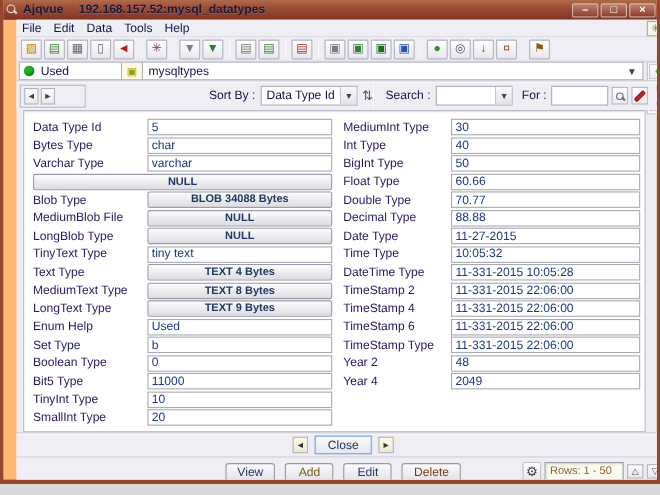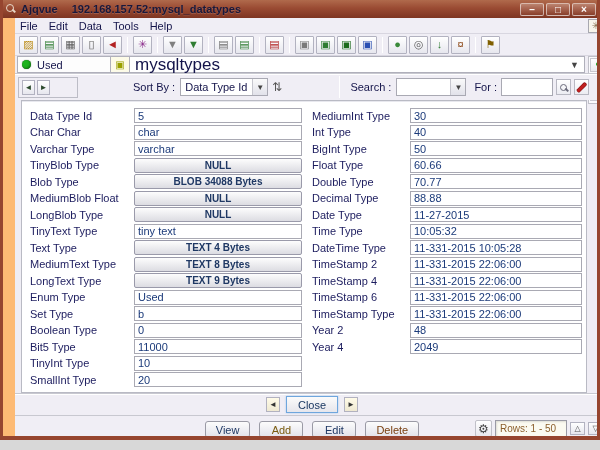--- a/index.html
+++ b/index.html
@@ -36,21 +36,21 @@
   .tb-sep{width:1px;height:16px;background:#c3c3cc;border-right:1px solid #fff;margin:0 4px;}
   
   .tabrow{position:absolute;top:38px;left:2px;right:24px;height:17px;display:flex;align-items:stretch;}
   .status-panel{width:94px;background:#fdfdfd;border:1px solid #b0b0bb;display:flex;align-items:center;padding:0 4px;flex:none;}
   .status-dot{width:9px;height:9px;border-radius:50%;margin-right:6px;flex:none;
               box-shadow:inset -1px -1px 2px rgba(0,60,0,.5), 0 0 1px #555;}
   .status-text{font-size:11px;color:#14144a;}
   .tab-icon-btn{width:19px;flex:none;border:1px solid #b0b0bb;border-left:none;background:#fdfbe8;
                 display:flex;align-items:center;justify-content:center;font-size:10px;padding:0;}
   .tab-combo{flex:1;border:1px solid #b0b0bb;border-left:none;background:#fff;display:flex;align-items:center;padding:0 5px;}
-  .tab-combo .tab-name{font-size:17px;color:#14144a;}
+  .tab-combo .tab-name{font-size:11px;color:#14144a;}
   .tab-combo .arrow{margin-left:auto;font-size:9px;color:#444;}
   
   .side-strip{position:absolute;top:38px;right:1px;width:20px;height:48px;background:#fbfbfd;
               border:1px solid #c0c0c8;display:flex;flex-direction:column;align-items:center;padding:1px 0;}
   .strip-btn{width:16px;height:14px;border:1px solid #c8c8d0;background:linear-gradient(180deg,#fff,#ebebf0);
              display:flex;align-items:center;justify-content:center;margin-bottom:1px;padding:0;}
   .strip-glyph{font-size:9px;line-height:1;}
   
   .controlrow{position:absolute;top:55px;left:0;right:0;height:27px;background:#f0eef5;
               border-top:1px solid #c8c8d0;box-shadow:inset 0 1px 0 #fff;
@@ -228,21 +228,21 @@
         <button class="strip-btn">
           <span class="strip-glyph" style="color: rgb(107, 45, 107);">✱</span>
         </button>
       </div>
 
     <div class="controlrow">
       <div class="navmini">
         <button class="mini-arrow">◄</button>
         <button class="mini-arrow">►</button>
       </div>
-      <span class="ctl-label" style="margin-left:55px;">Sort By :</span>
+      <span class="ctl-label" style="margin-left:112px;">Sort By :</span>
       <div class="combo" style="width:88px;margin-left:5px;">
         <span class="cval">Data Type Id</span>
         <span class="cbtn">▼</span>
       </div>
       <span class="sort-order">⇅</span>
       <span class="vsep" style="margin-left:auto;"></span>
       <span class="ctl-label">Search :</span>
       <div class="combo" style="width:70px;margin-left:5px;">
         <span class="cval"></span>
         <span class="cbtn">▼</span>
@@ -257,37 +257,36 @@
         </button>
     </div>
 
     <div class="formpanel">
       <div class="fcol left" id="form-left">
           <div class="frow">
             <span class="flabel">Data Type Id</span>
             <input class="fin" type="text" value="5" style="">
           </div>
           <div class="frow">
-            <span class="flabel">Char Char</span>
+            <span class="flabel">Bytes Type</span>
             <input class="fin" type="text" value="char" style="">
           </div>
           <div class="frow">
             <span class="flabel">Varchar Type</span>
             <input class="fin" type="text" value="varchar" style="">
           </div>
           <div class="frow">
-            <span class="flabel">TinyBlob Type</span>
             <button class="fbtn">NULL</button>
           </div>
           <div class="frow">
             <span class="flabel">Blob Type</span>
             <button class="fbtn">BLOB 34088 Bytes</button>
           </div>
           <div class="frow">
-            <span class="flabel">MediumBlob Float</span>
+            <span class="flabel">MediumBlob File</span>
             <button class="fbtn">NULL</button>
           </div>
           <div class="frow">
             <span class="flabel">LongBlob Type</span>
             <button class="fbtn">NULL</button>
           </div>
           <div class="frow">
             <span class="flabel">TinyText Type</span>
             <input class="fin" type="text" value="tiny text" style="">
           </div>
@@ -297,21 +296,21 @@
           </div>
           <div class="frow">
             <span class="flabel">MediumText Type</span>
             <button class="fbtn">TEXT 8 Bytes</button>
           </div>
           <div class="frow">
             <span class="flabel">LongText Type</span>
             <button class="fbtn">TEXT 9 Bytes</button>
           </div>
           <div class="frow">
-            <span class="flabel">Enum Type</span>
+            <span class="flabel">Enum Help</span>
             <input class="fin" type="text" value="Used" style="">
           </div>
           <div class="frow">
             <span class="flabel">Set Type</span>
             <input class="fin" type="text" value="b" style="">
           </div>
           <div class="frow">
             <span class="flabel">Boolean Type</span>
             <input class="fin" type="text" value="0" style="">
           </div>

